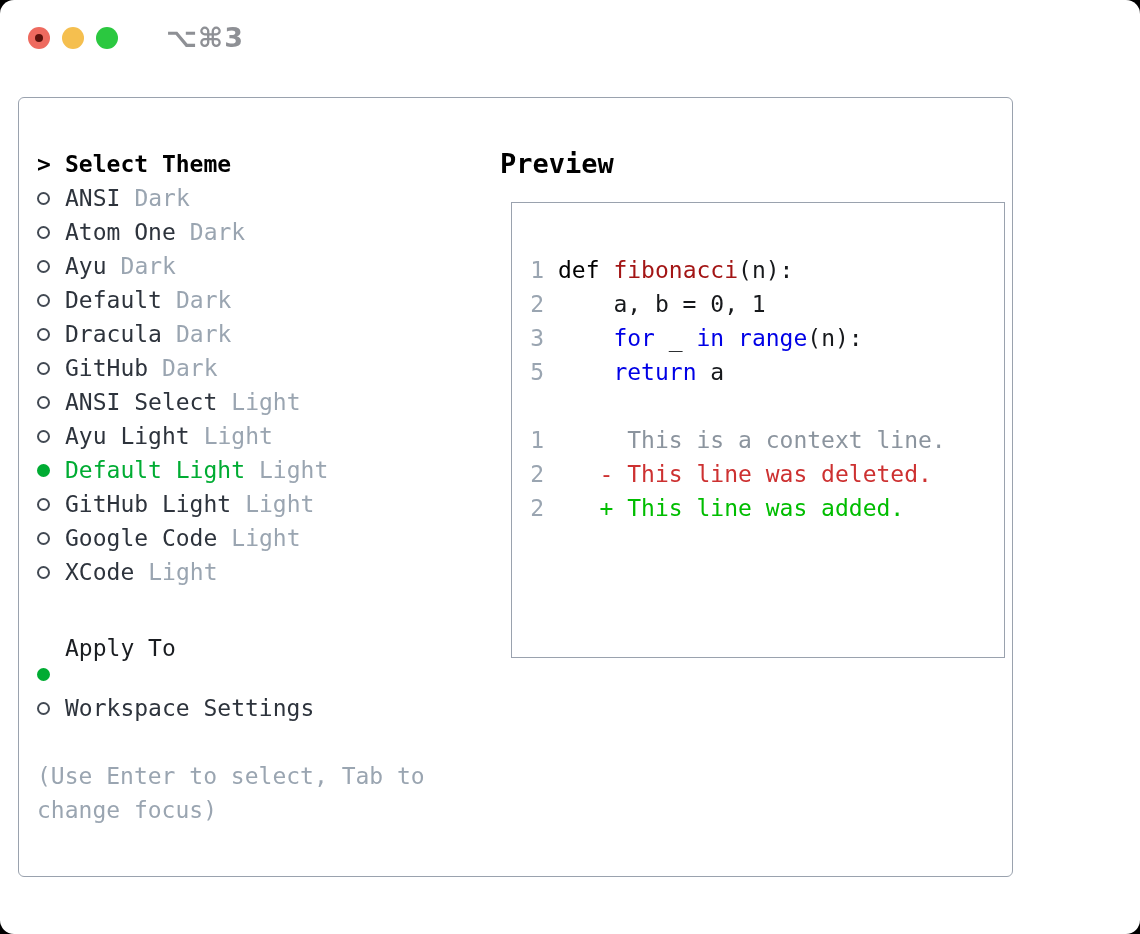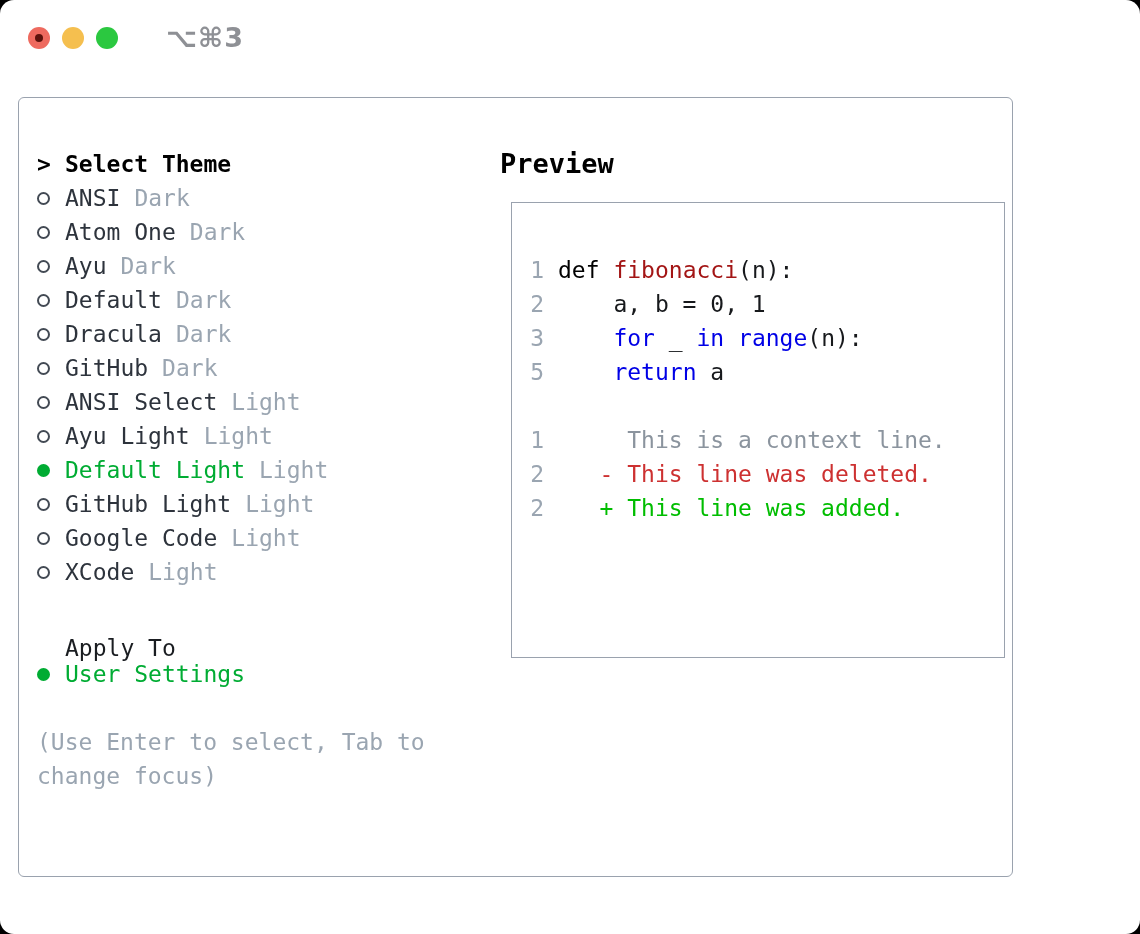--- a/index.html
+++ b/index.html
@@ -80,21 +80,22 @@
         </div>
 
       <div class="spacer"></div>
 
       <div class="row">
         <span class="prefix"></span>
         <span class="subhdr">Apply To</span>
       </div>
 
       <div id="apply-list">
-          <div class="row item selected"><span class="prefix"><span class="circle filled"></span></span><span class="lbl">User Settings</span></div>
+          <div class="row item selected"><span class="prefix"><span class="circle filled"></span></span></div>
+          <div class="row item"><span class="prefix"><span class="circle"></span></span><span class="lbl">Workspace Settings</span></div>
         </div>
 
       <div class="spacer"></div>
 
       <div class="help">(Use Enter to select, Tab to change focus)</div>
     </div>
 
     <div class="preview-hdr">Preview</div>
 
     <div class="preview-box">

